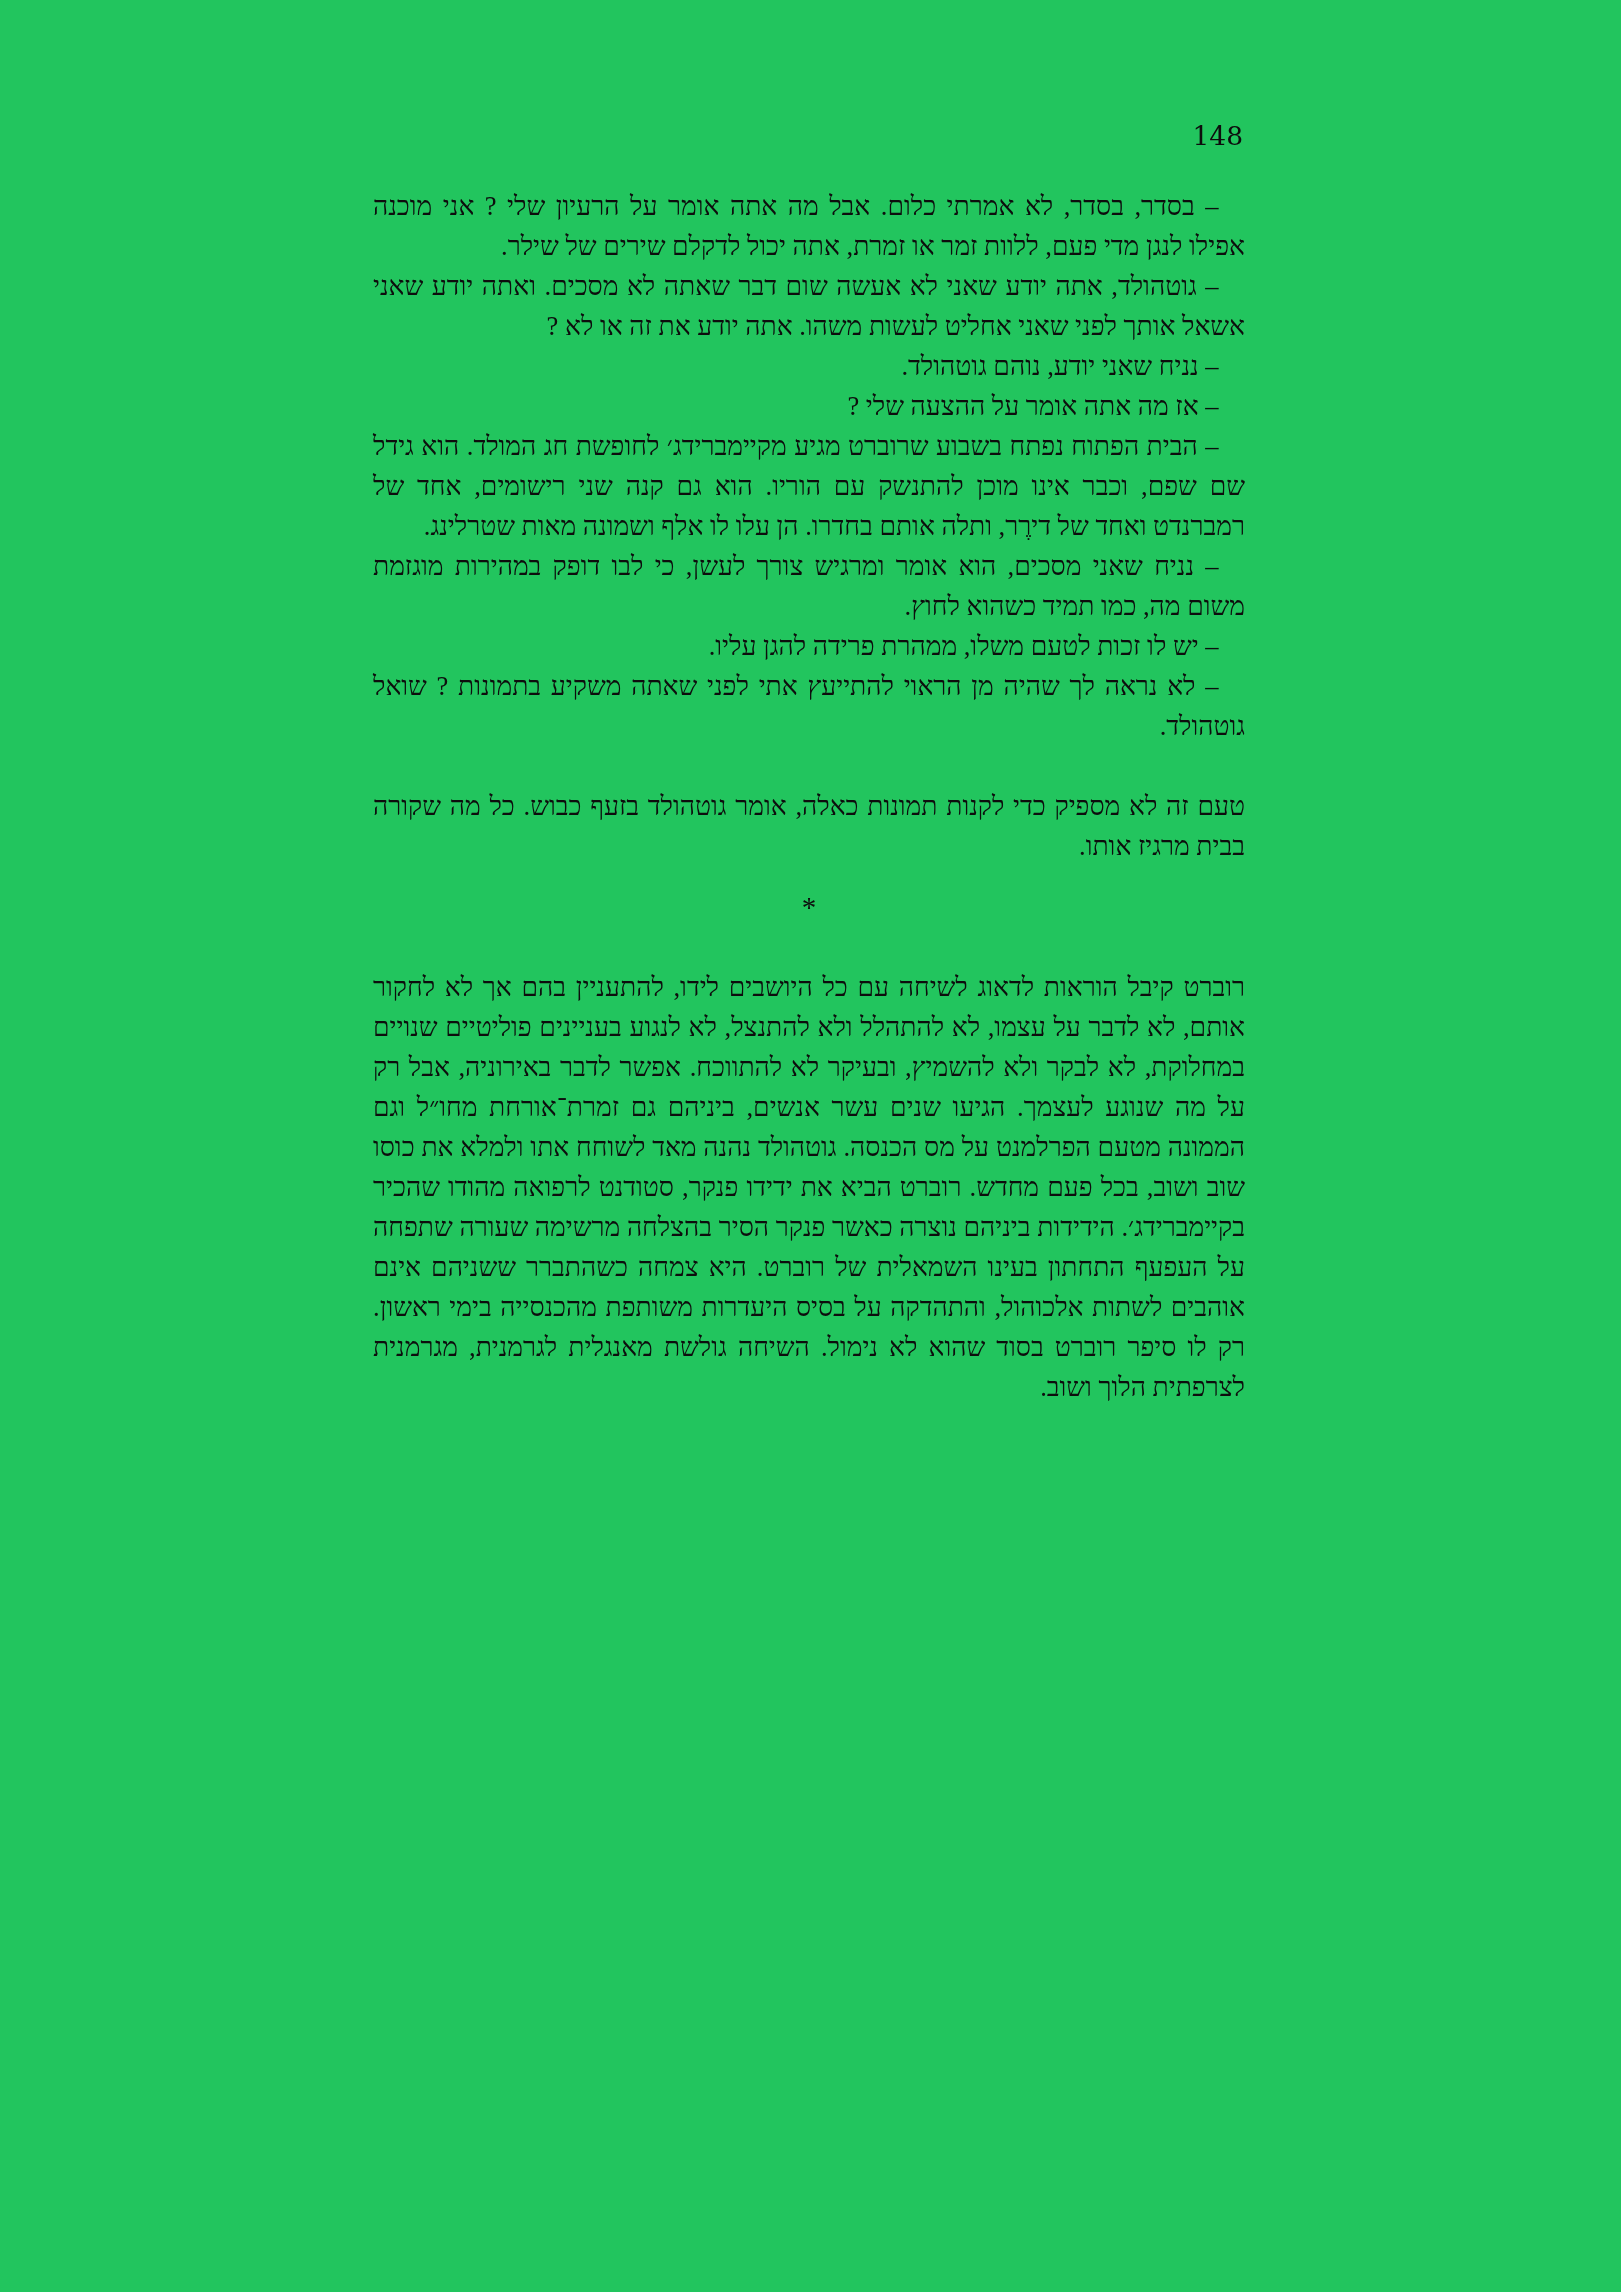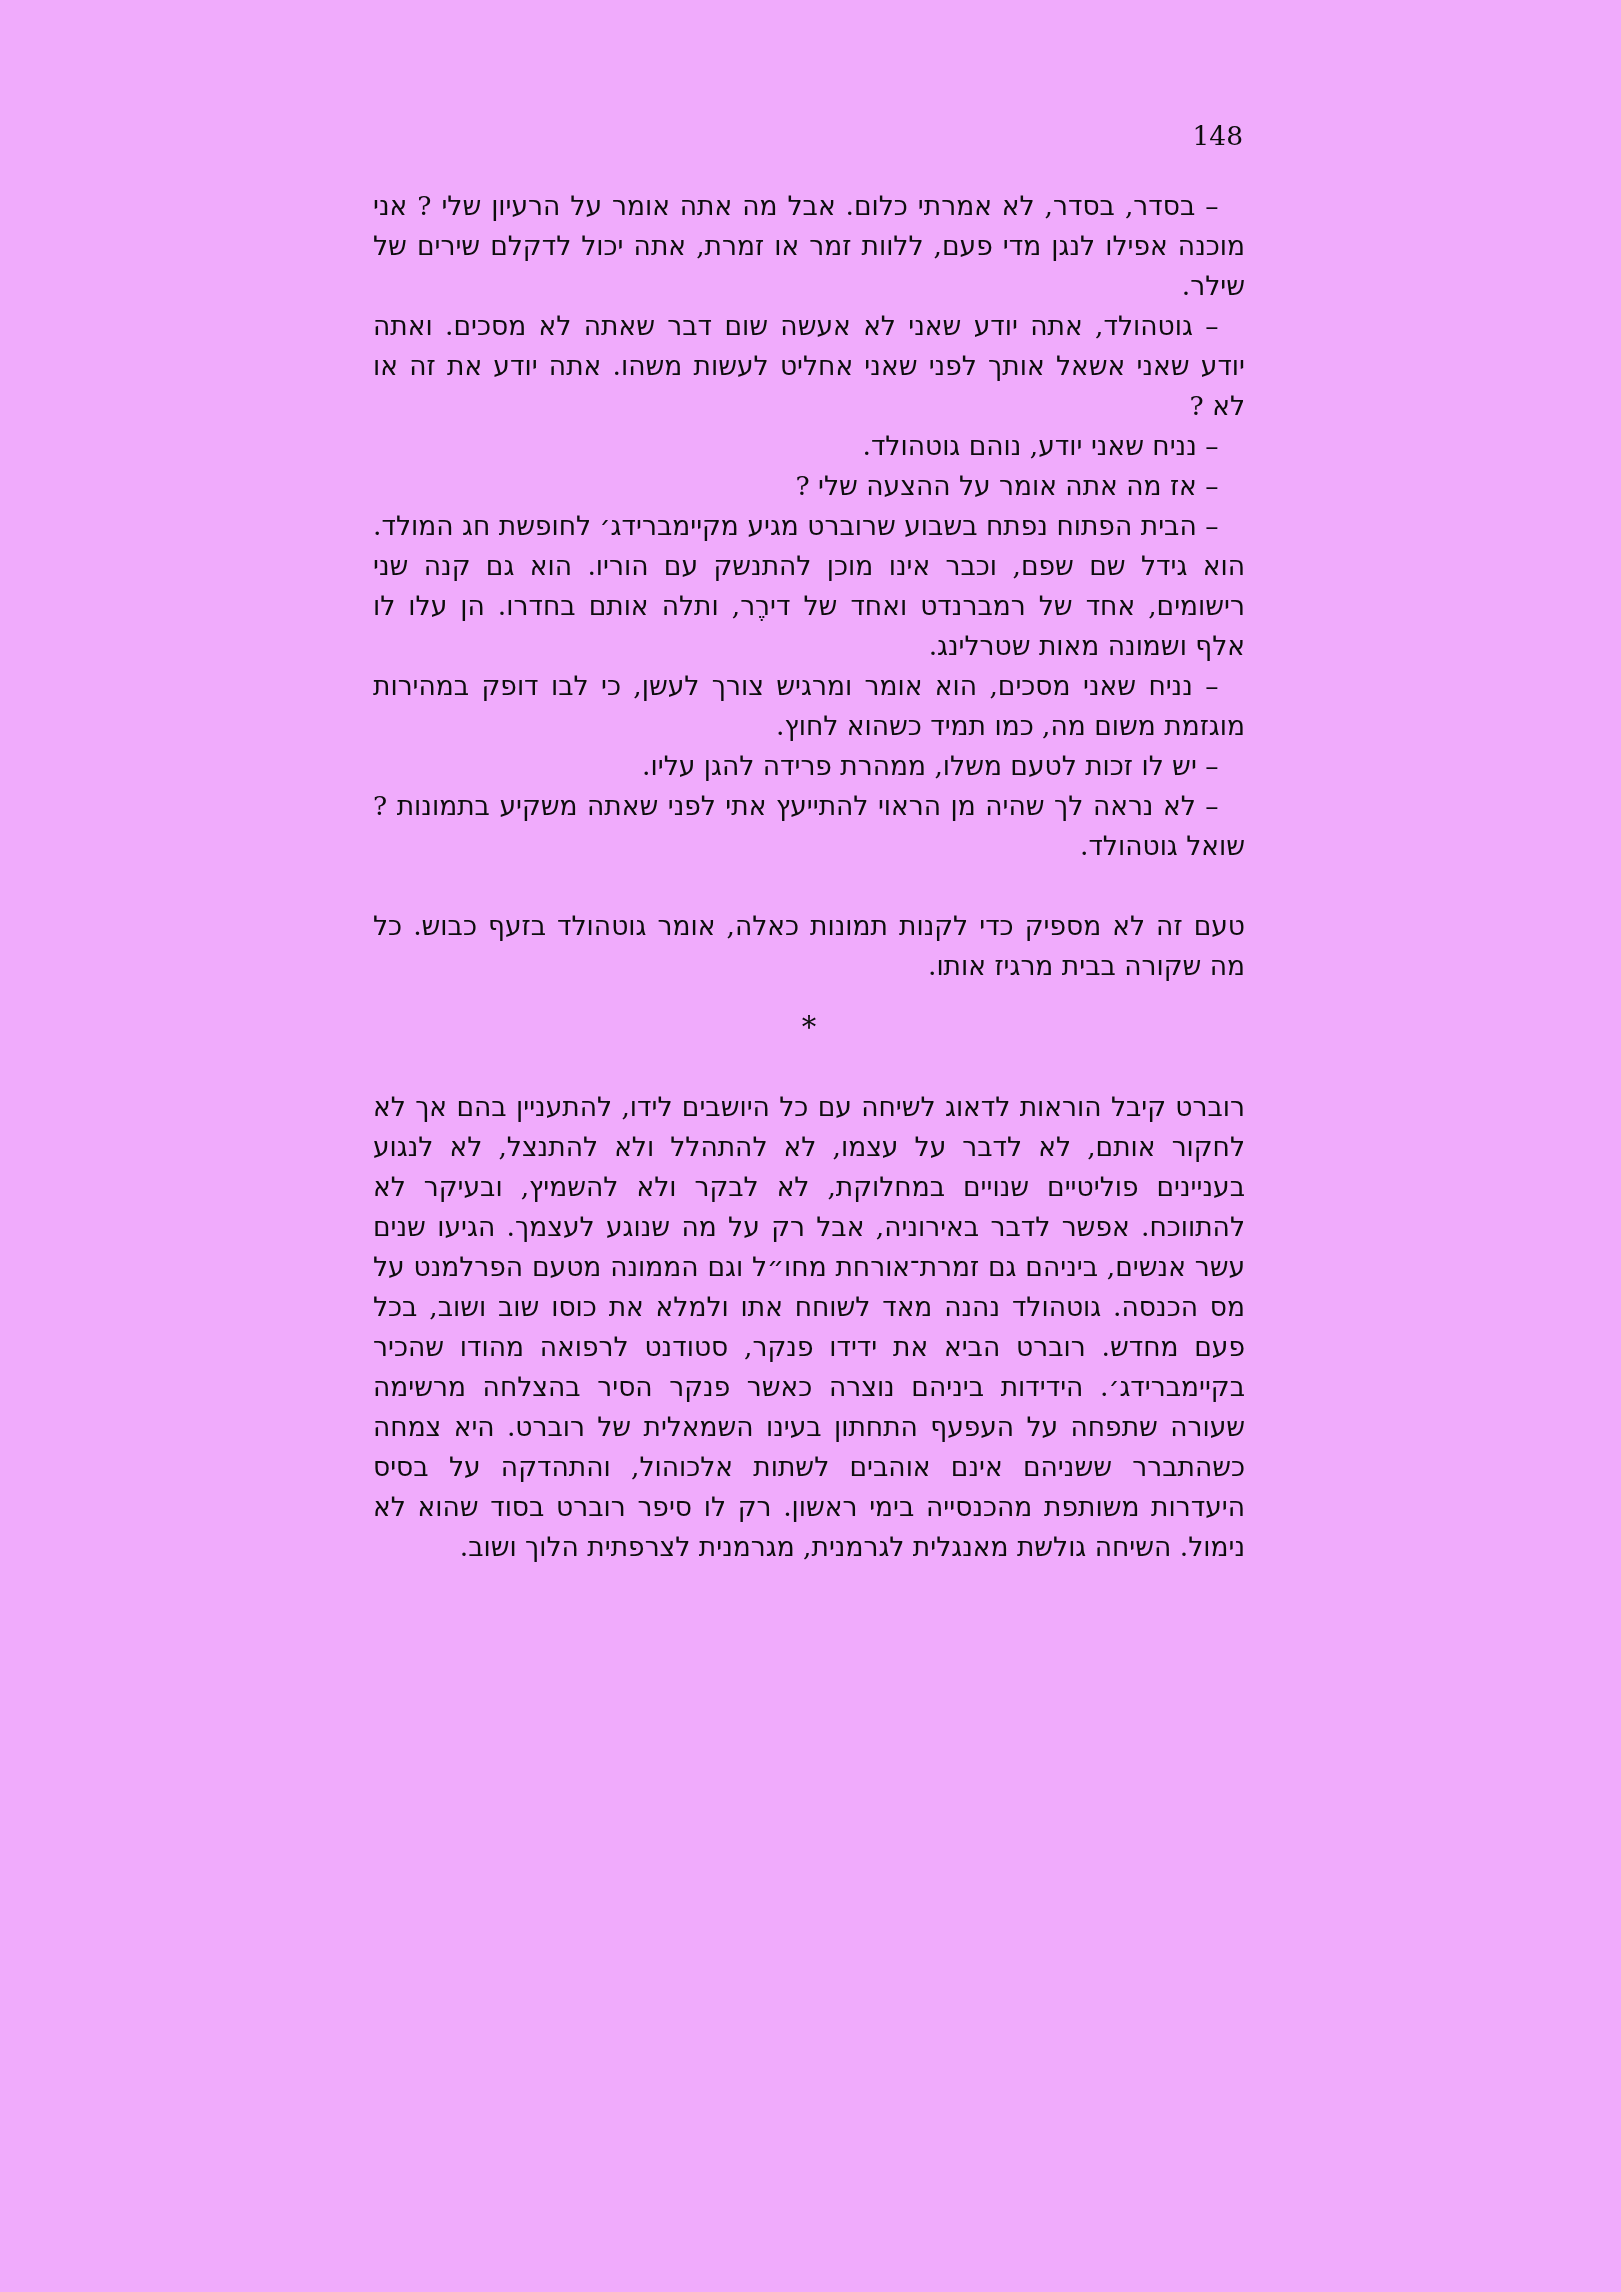--- a/index.html
+++ b/index.html
@@ -5,21 +5,21 @@
   html, body {
     margin: 0;
     padding: 0;
     background: #e8e8e8;
   }
   .page {
     position: relative;
     width: 1621px;
     height: 2293px;
     margin: 0 auto;
-    background: #f0abfc;
+    background: #22c55e;
     color: #0d0d0d;
     font-family: "DejaVu Serif", "DejaVu Sans", serif;
     overflow: hidden;
   }
   .page-number {
     position: absolute;
     top: 120px;
     right: 378px;
     font-size: 26.5px;
     line-height: 1.2;
@@ -27,20 +27,21 @@
   }
   .text-block {
     position: absolute;
     top: 186px;
     right: 376px;
     width: 872px;
     direction: rtl;
     text-align: justify;
     font-size: 26.5px;
     line-height: 40px;
+    font-family: Liberation Serif, serif;
   }
   p.para {
     margin: 0;
     padding: 0;
   }
   p.dialogue {
     text-indent: 26.5px; 
   }
   p.narration {
     text-indent: 0;

